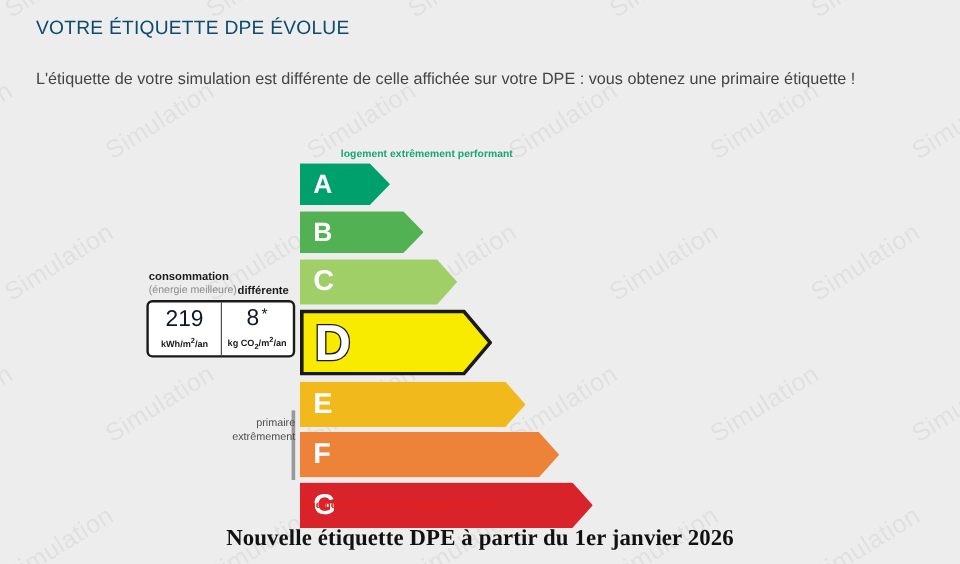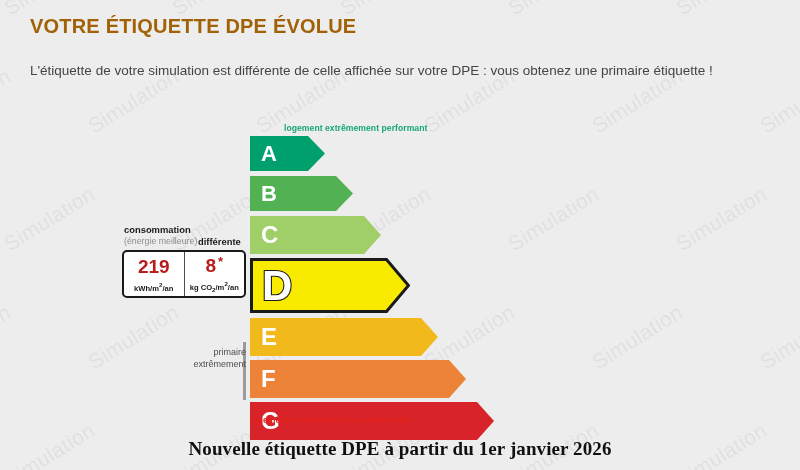--- a/index.html
+++ b/index.html
@@ -37,23 +37,23 @@
   }
 
   
   #header {
     position: absolute;
     left: 0; top: 0; right: 0;
     z-index: 10;
     padding: 14px 30px 0 30px;
   }
   #page-title {
-    font-size: 20px;
-    font-weight: bold;
-    color: #a16207;
+    font-size: 16px;
+    font-weight: normal;
+    color: #0c4a6e;
     letter-spacing: 0.2px;
     line-height: 1.25;
   }
   #page-subtitle {
     margin-top: 23px;
     font-size: 13.5px;
     color: #444444;
     line-height: 1.3;
   }
 
@@ -143,22 +143,22 @@
     flex: 1;
     display: flex;
     flex-direction: column;
     align-items: center;
     justify-content: center;
     padding-top: 1px;
   }
   #value-box .cell + .cell { border-left: 1.6px solid #4d4d4d; }
   #value-box .num {
     font-size: 19px;
-    font-weight: bold;
-    color: #b91c1c;
+    font-weight: normal;
+    color: #0f172a;
     line-height: 1;
     white-space: nowrap;
   }
   #value-box .num .star {
     font-size: 13px;
     vertical-align: top;
     position: relative;
     top: -1px;
     margin-left: 2px;
   }

